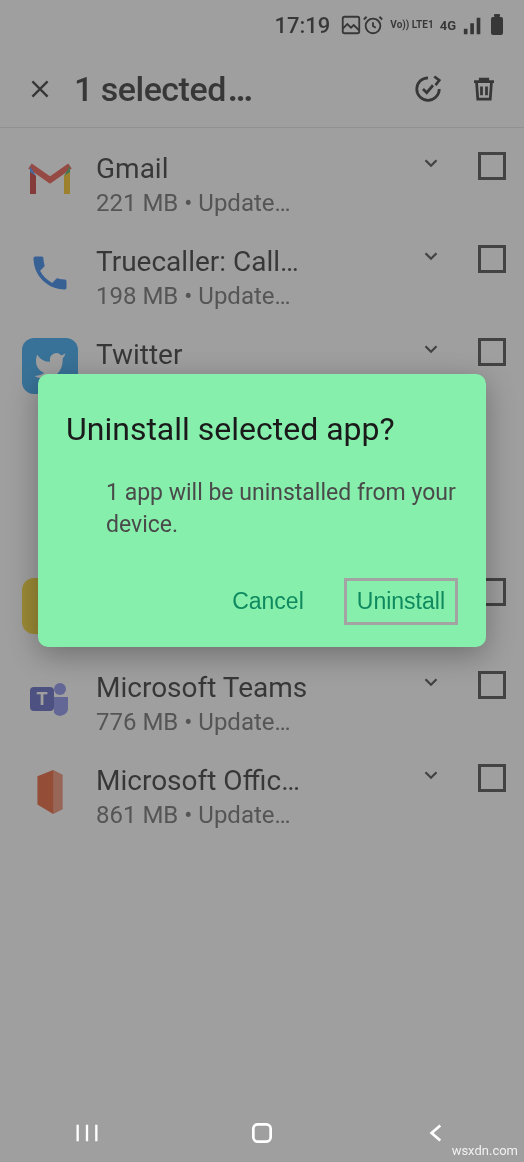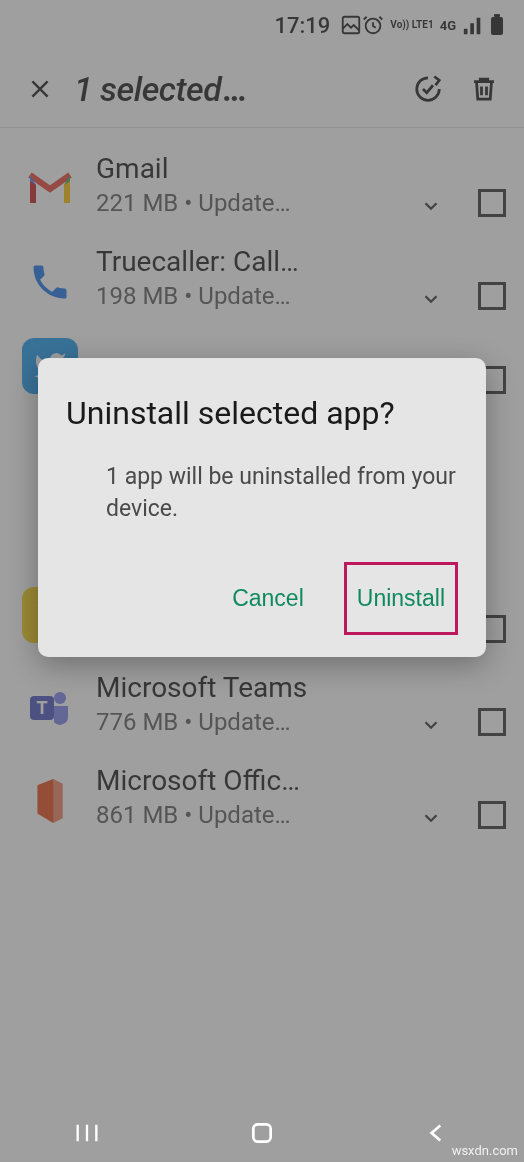--- a/index.html
+++ b/index.html
@@ -32,38 +32,37 @@
   .status-right { display: flex; align-items: center; gap: 6px; }
   .status-right svg { display: block; }
   
   .header {
     height: 78px;
     display: flex;
     align-items: center;
     padding: 0 18px;
     gap: 12px;
     border-bottom: 1px solid #e0e0e0;
-    font-style: italic;
   }
   .header-title {
     font-size: 34px;
     font-weight: 500;
     flex: 1;
     letter-spacing: -0.5px;
     color: #1a1a1a;
   }
   .overflow-dots { font-size: 34px; font-weight: 700; letter-spacing: 1px; margin-left: -6px; color:#1a1a1a;}
   .header-icon { width: 44px; height: 44px; display: flex; align-items: center; justify-content: center; }
   .header-icon svg { width: 30px; height: 30px; }
   .close-icon svg { width: 26px; height: 26px; }
   
   .app-list { padding-top: 10px; }
   .app-row {
     display: flex;
-    align-items: flex-end;
+    align-items: flex-start;
     padding: 14px 18px 14px 22px;
     gap: 18px;
   }
   .app-icon {
     width: 56px; height: 56px;
     display: flex; align-items: center; justify-content: center;
     font-size: 34px; font-weight: 700;
   }
   .app-text { flex: 1; min-width: 0; }
   .app-name {
@@ -89,22 +88,22 @@
   
   .dim {
     position: absolute;
     inset: 0;
     background: rgba(80,80,80,0.55);
   }
   
   .dialog {
     position: absolute;
     left: 38px; right: 38px;
-    top: 358px;
-    background: #e5e5e5;
+    top: 374px;
+    background: #86efac;
     border-radius: 10px;
     padding: 34px 28px 22px 28px;
     box-shadow: 0 8px 30px rgba(0,0,0,0.3);
   }
   .dialog-title {
     font-size: 32px;
     color: #1a1a1a;
     line-height: 1.35;
     margin-bottom: 26px;
   }
@@ -124,22 +123,22 @@
   .dialog-btn {
     font-size: 23px;
     font-weight: 500;
     color: #0f8a5f;
     padding: 10px 12px;
     background: none;
     border: none;
     cursor: pointer;
   }
   .uninstall-highlight {
-    border: 3px solid #be185d;
-    padding: 20px 10px;
+    border: 3px solid #a3a3a3;
+    padding: 7px 10px;
   }
   
   .navbar {
     position: absolute;
     bottom: 0; left: 0; right: 0;
     height: 58px;
     display: flex;
     align-items: center;
     justify-content: space-around;
     color: #fff;

